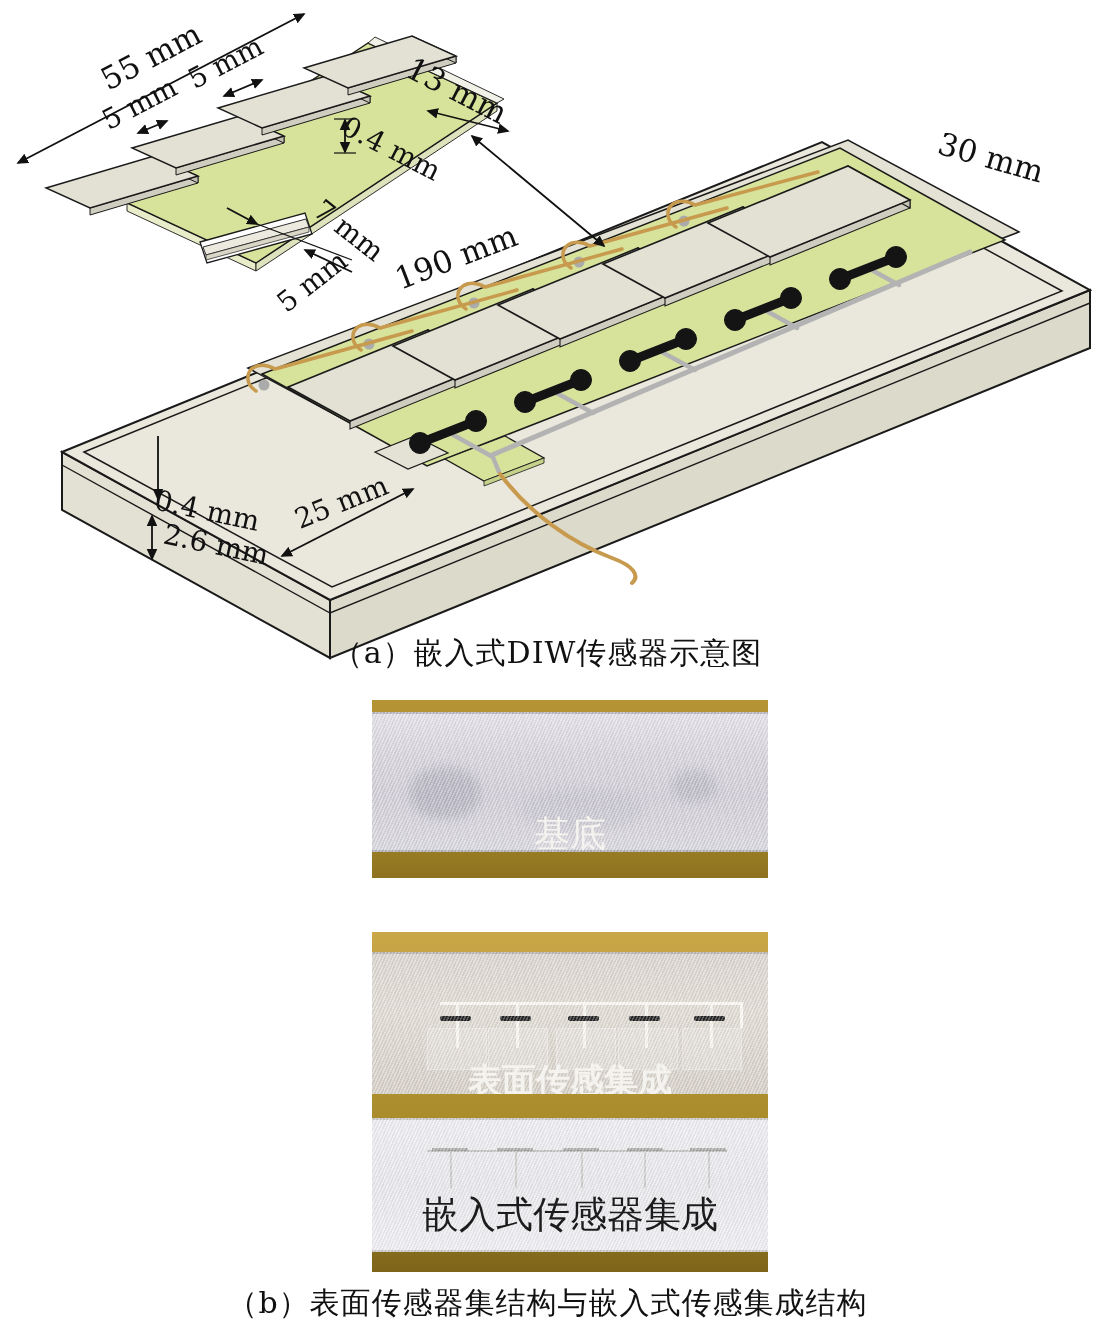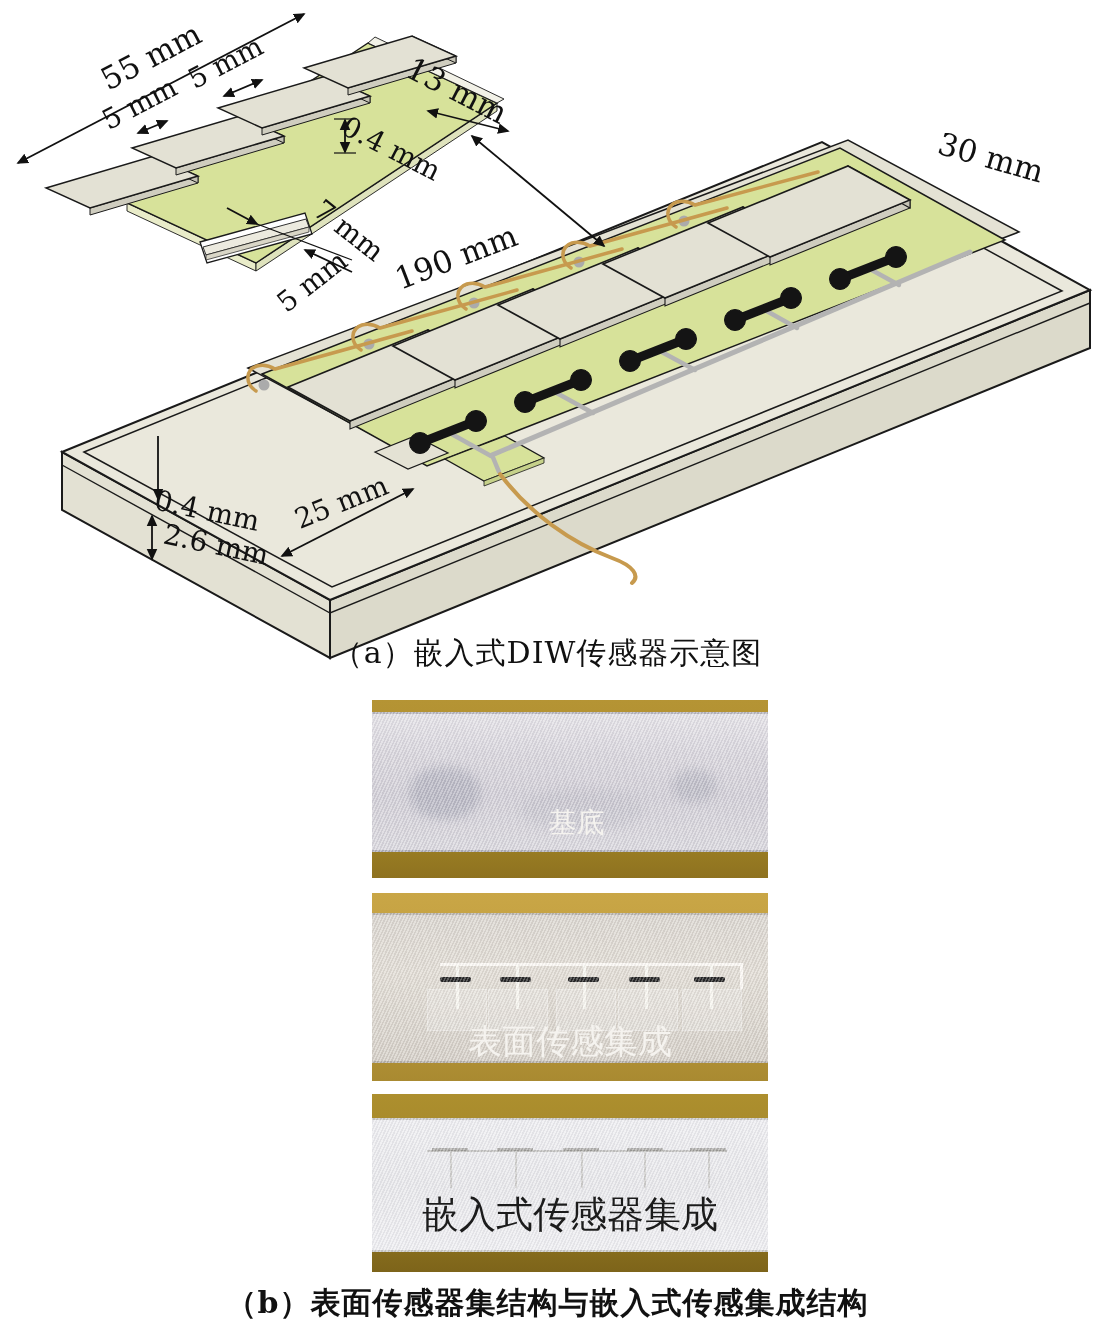--- a/index.html
+++ b/index.html
@@ -5,47 +5,47 @@
   html,body{margin:0;padding:0;background:#ffffff;}
   .page{position:relative;width:1095px;height:1336px;background:#fff;overflow:hidden;
         font-family:"DejaVu Serif","Liberation Serif",serif;}
   svg{position:absolute;left:0;top:0;}
   svg .dt{font-family:"DejaVu Serif","Liberation Serif",serif;font-size:28px;fill:#111;text-anchor:middle;}
   svg .dt-lg{font-size:31px;}
   svg .dim{stroke:#111;stroke-width:1.8;fill:none;}
   svg .thin{stroke:#111;stroke-width:1.2;fill:none;}
   .caption{position:absolute;left:0;width:1095px;text-align:center;color:#111;
            font-size:30px;letter-spacing:1px;}
-  .cap-a{top:633px;} .cap-b{top:1283px;font-weight:bold;}
+  .cap-a{top:633px;} .cap-b{top:1283px;}
   .photo{position:absolute;left:372px;width:396px;overflow:hidden;}
   .photo .strip{position:absolute;left:0;right:0;}
   .tex::after{content:"";position:absolute;inset:0;
       background:repeating-linear-gradient(115deg,rgba(255,255,255,.30) 0 1.5px,rgba(150,148,160,.10) 1.5px 3px);}
   .p1{top:700px;height:178px;background:linear-gradient(180deg,#b59434 0%,#ae8d30 40%,#a18425 72%,#8e7220 100%);}
   .p1 .strip{top:12px;height:140px;background:linear-gradient(180deg,#e3e1e6 0%,#d6d3da 30%,#cfccd4 60%,#d8d6dc 100%);
              box-shadow:inset 0 2px 0 rgba(120,120,130,.45), inset 0 -2px 0 rgba(120,120,130,.45);}
   .blob{position:absolute;border-radius:45%;filter:blur(5px);}
   .b1{left:38px;top:55px;width:70px;height:52px;background:rgba(140,142,160,.38);}
   .b2{left:300px;top:58px;width:44px;height:32px;background:rgba(140,142,160,.30);}
   .b3{left:150px;top:78px;width:120px;height:40px;background:rgba(170,170,185,.25);}
-  .p2{top:893px;height:188px;background:linear-gradient(180deg,#c9a646 0%,#bd9a3c 55%,#a98a31 100%);}
+  .p2{top:932px;height:188px;background:linear-gradient(180deg,#c9a646 0%,#bd9a3c 55%,#a98a31 100%);font-weight:bold;}
   .p2 .strip{top:20px;height:150px;background:linear-gradient(180deg,#d8d3cc 0%,#dfdad1 40%,#d2ccc3 100%);
              box-shadow:inset 0 2px 0 rgba(130,125,115,.4), inset 0 -2px 0 rgba(130,125,115,.4);}
   .hline{position:absolute;background:rgba(252,250,244,.95);}
   .stub{position:absolute;width:2.5px;background:rgba(250,248,242,.9);}
   .dash{position:absolute;height:5px;width:31px;background:#191919;border-radius:2px;}
   .ghostpad{position:absolute;width:58px;height:40px;background:rgba(255,255,255,.22);border:1px solid rgba(255,255,255,.28);}
   .p3{top:1094px;height:178px;background:linear-gradient(180deg,#ad8f2e 0%,#a5882a 30%,#937722 70%,#7d641a 100%);}
   .p3 .strip{top:24px;height:134px;background:linear-gradient(180deg,#ededf0 0%,#e7e7ea 50%,#eeeef1 100%);
              box-shadow:inset 0 2px 0 rgba(160,158,150,.5), inset 0 -2px 0 rgba(160,158,150,.5);}
   .ghline{position:absolute;background:rgba(140,138,128,.45);}
   .gdash{position:absolute;height:3px;width:36px;background:rgba(110,108,100,.5);}
   .gstub{position:absolute;width:2px;background:rgba(160,158,148,.4);}
   .plabel{position:absolute;left:50%;transform:translateX(-50%);white-space:nowrap;color:#f5f3ef;}
-  .pl1{top:104px;font-size:28px;padding-left:13px;}
+  .pl1{top:110px;font-size:36px;}
   .pl2{top:126px;font-size:34px;}
   .pl3{top:96px;font-size:37px;color:#1c1c1c;}
 </style>
 </head>
 <body>
 
 <div class="page">
 
   <svg width="1095" height="690" viewBox="0 0 1095 690">
     <defs>

